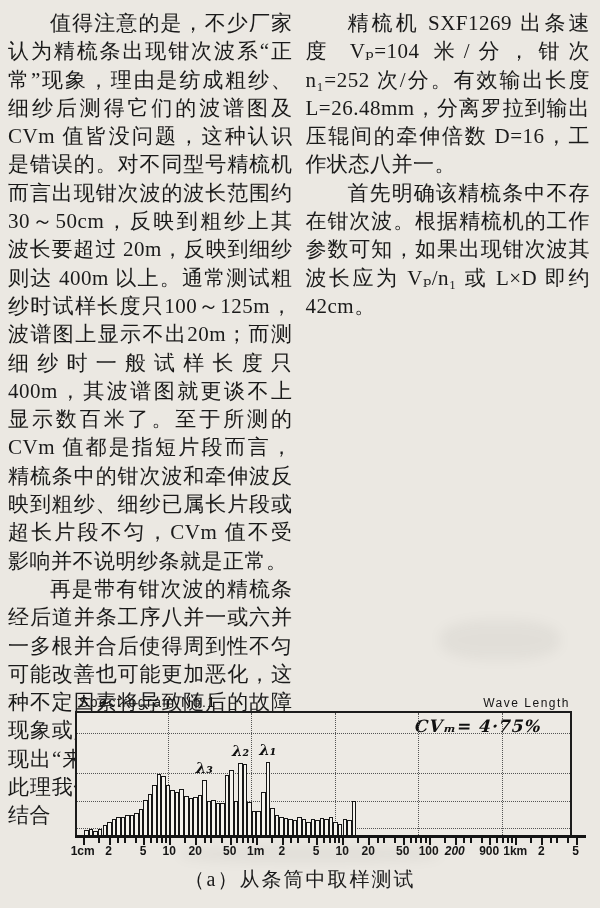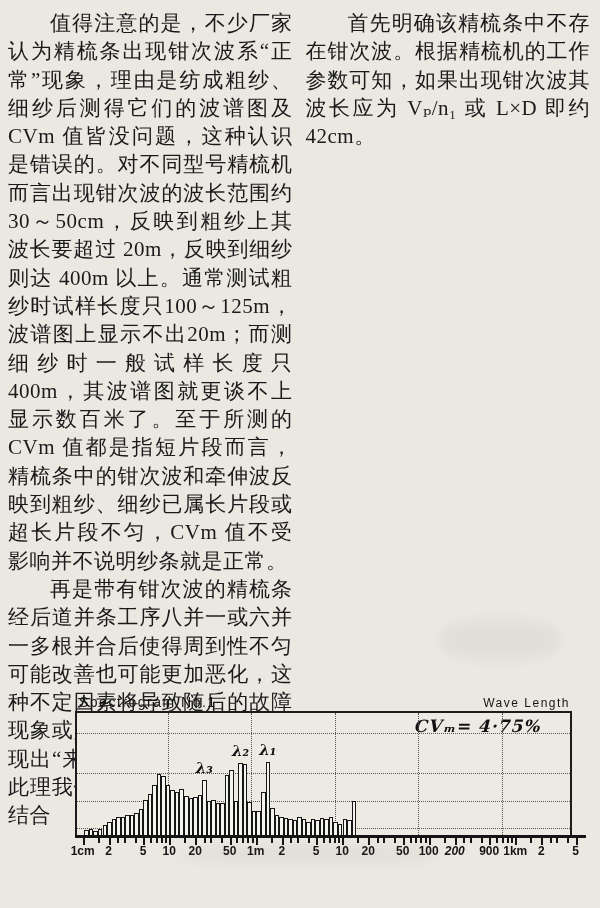--- a/index.html
+++ b/index.html
@@ -89,20 +89,21 @@
 <body>
 
 <div class="page">
 
   <div class="columns">
     <div class="col">
       <p class="indent">值得注意的是，不少厂家认为精梳条出现钳次波系“正常”现象，理由是纺成粗纱、细纱后测得它们的波谱图及 CVm 值皆没问题，这种认识是错误的。对不同型号精梳机而言出现钳次波的波长范围约30～50cm，反映到粗纱上其波长要超过 20m，反映到细纱则达 400m 以上。通常测试粗纱时试样长度只100～125m，波谱图上显示不出20m；而测细纱时一般试样长度只400m，其波谱图就更谈不上显示数百米了。至于所测的 CVm 值都是指短片段而言，精梳条中的钳次波和牵伸波反映到粗纱、细纱已属长片段或超长片段不匀，CVm 值不受影响并不说明纱条就是正常。</p>
       <p class="indent">再是带有钳次波的精梳条经后道并条工序八并一或六并一多根并合后使得周到性不匀可能改善也可能更加恶化，这种不定因素将导致随后的故障现象或是对织物外观的影响表现出“来无影，去无踪”。明白此理我们有可能在精梳工序上结合</p>
     </div>
     <div class="col">
+      <p class="indent">精梳机 SXF1269 出条速度 Vₚ=104 米/分，钳次 n₁=252 次/分。有效输出长度 L=26.48mm，分离罗拉到输出压辊间的牵伸倍数 D=16，工作状态八并一。</p>
       <p class="indent">首先明确该精梳条中不存在钳次波。根据精梳机的工作参数可知，如果出现钳次波其波长应为 Vₚ/n₁ 或 L×D 即约 42cm。</p>
     </div>
   </div>
 
   <div class="figure">
     <div class="chart-header">
       <span class="chart-title">Spectrogram No.1</span>
       <span class="chart-corner">Wave Length</span>
     </div>
     <div class="plot" id="plot">
@@ -276,17 +277,18 @@
         <div class="tick-label" style="left: 81.0527%;">900</div>
         <div class="tick major" style="left: 86.1491%;"></div>
         <div class="tick-label" style="left: 86.1491%;">1km</div>
         <div class="tick major" style="left: 91.2455%;"></div>
         <div class="tick-label" style="left: 91.2455%;">2</div>
         <div class="tick major" style="left: 97.9826%;"></div>
         <div class="tick-label" style="left: 97.9826%;">5</div>
       </div>
   </div>
 
+  <div class="caption">（a）从条筒中取样测试</div>
 
   <div class="smudge" style="left:440px;top:620px;width:120px;height:40px;"></div>
   <div class="smudge" style="left:180px;top:845px;width:260px;height:18px;"></div>
 
 </div>
 
 </body></html>

